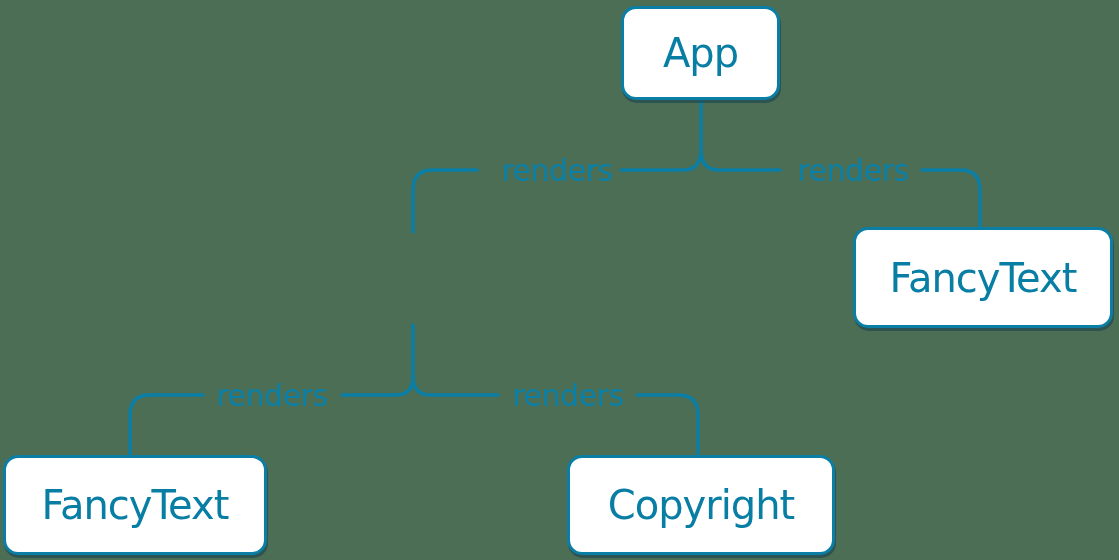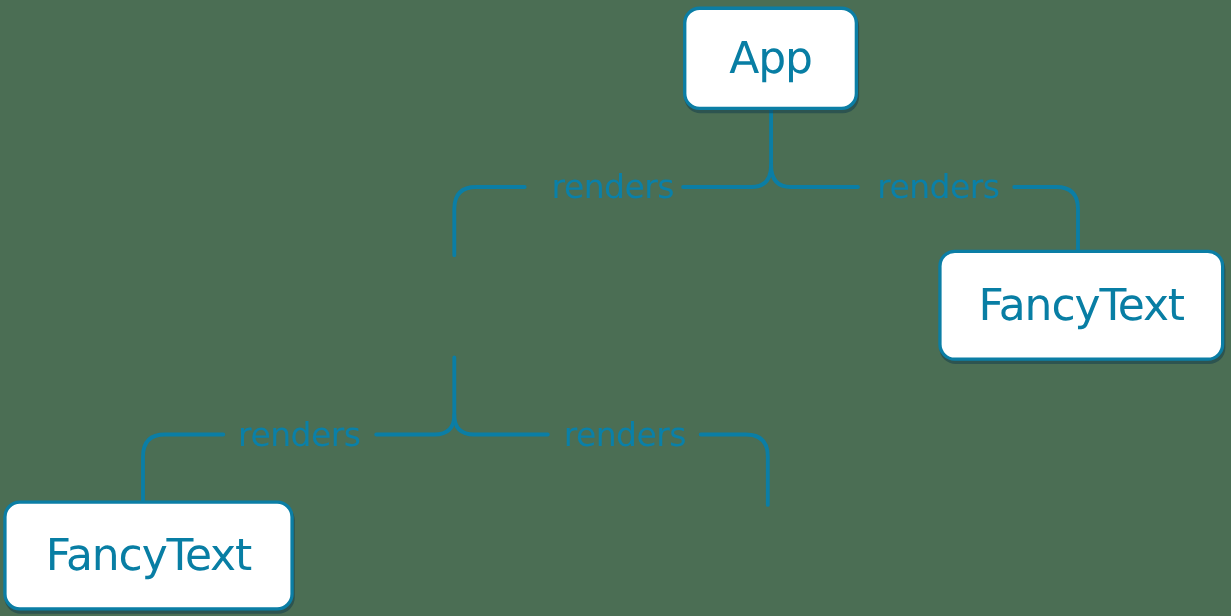--- a/index.html
+++ b/index.html
@@ -94,19 +94,22 @@
 
 
   <div class="node node-fancy-text-top">
     <span class="node-label">FancyText</span>
   </div>
 
   <div class="node node-fancy-text-bottom">
     <span class="node-label">FancyText</span>
   </div>
 
+  <div class="node node-copyright">
+    <span class="node-label">Copyright</span>
+  </div>
 
   <span class="edge-label edge-label-1">renders</span>
   <span class="edge-label edge-label-2">renders</span>
   <span class="edge-label edge-label-3">renders</span>
   <span class="edge-label edge-label-4">renders</span>
 
 </div>
 
 </body></html>

